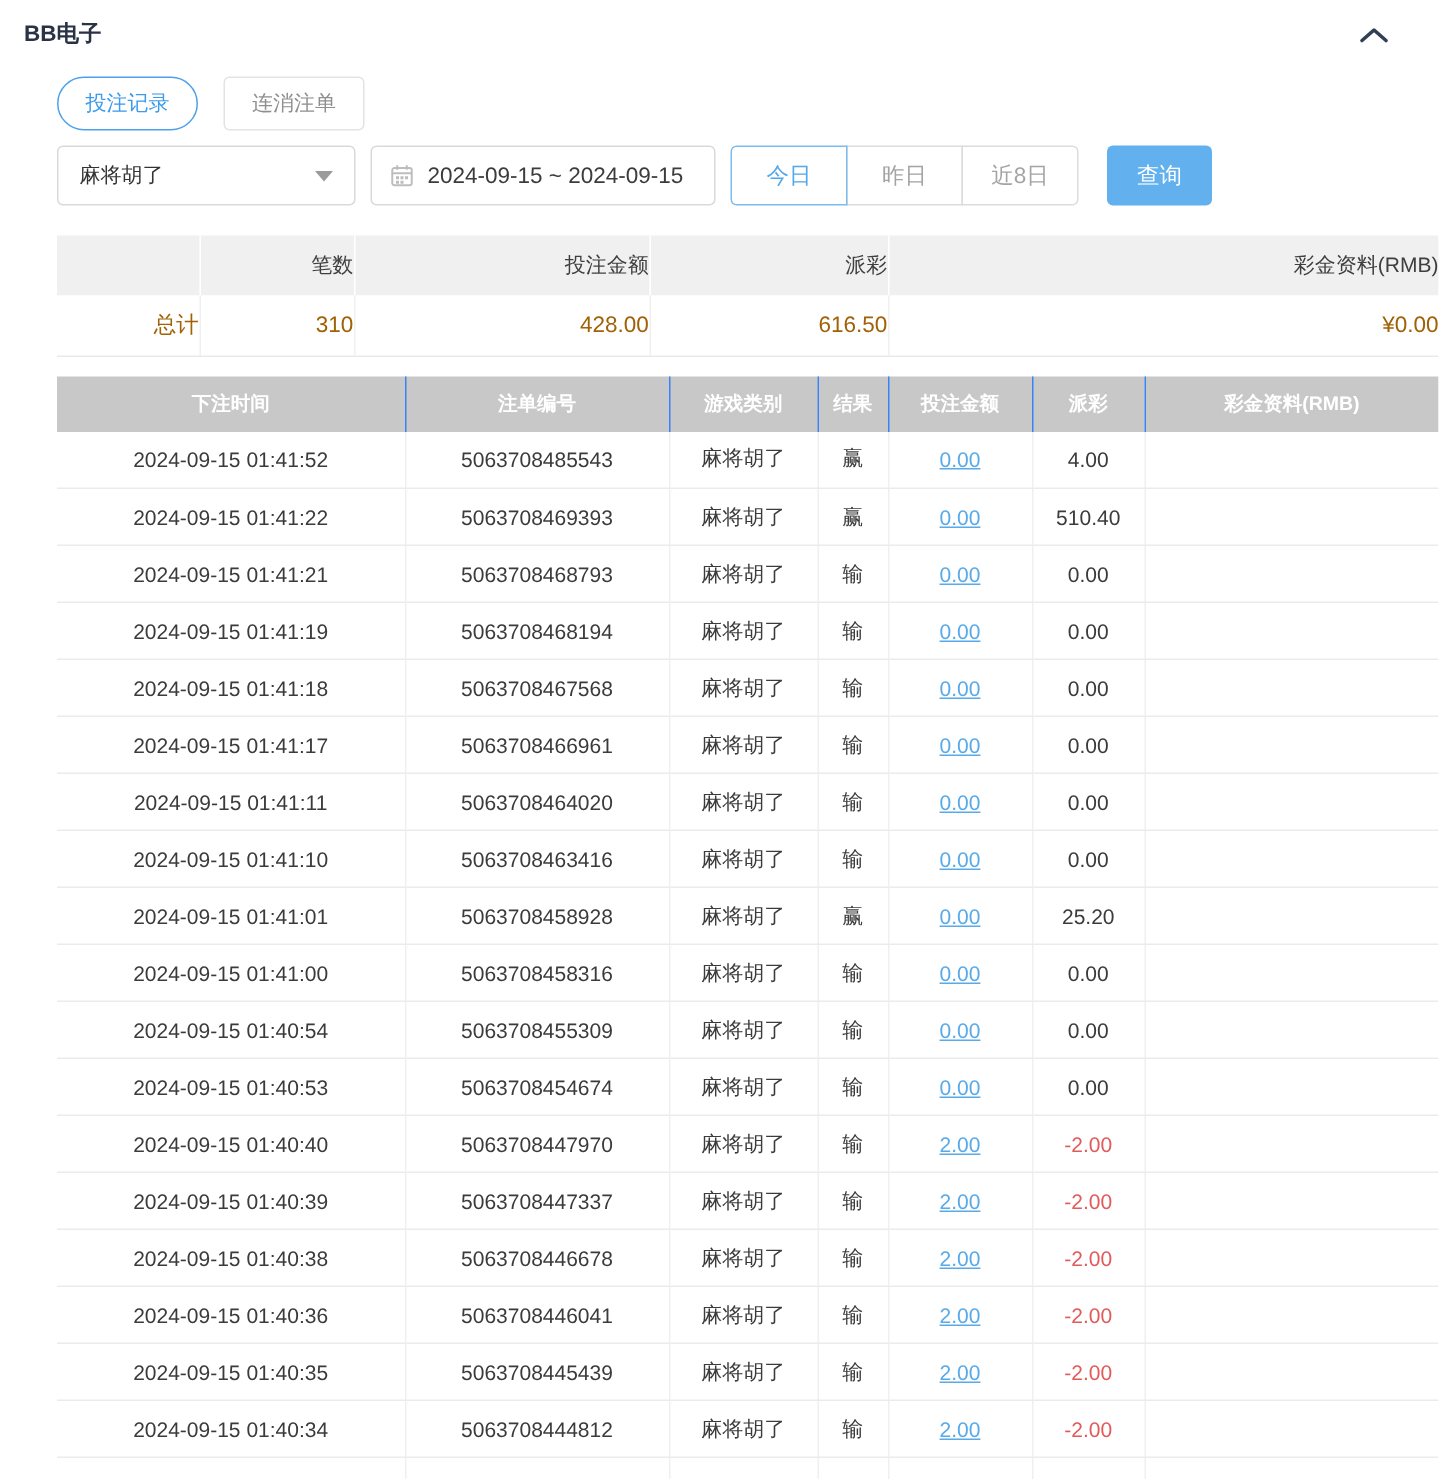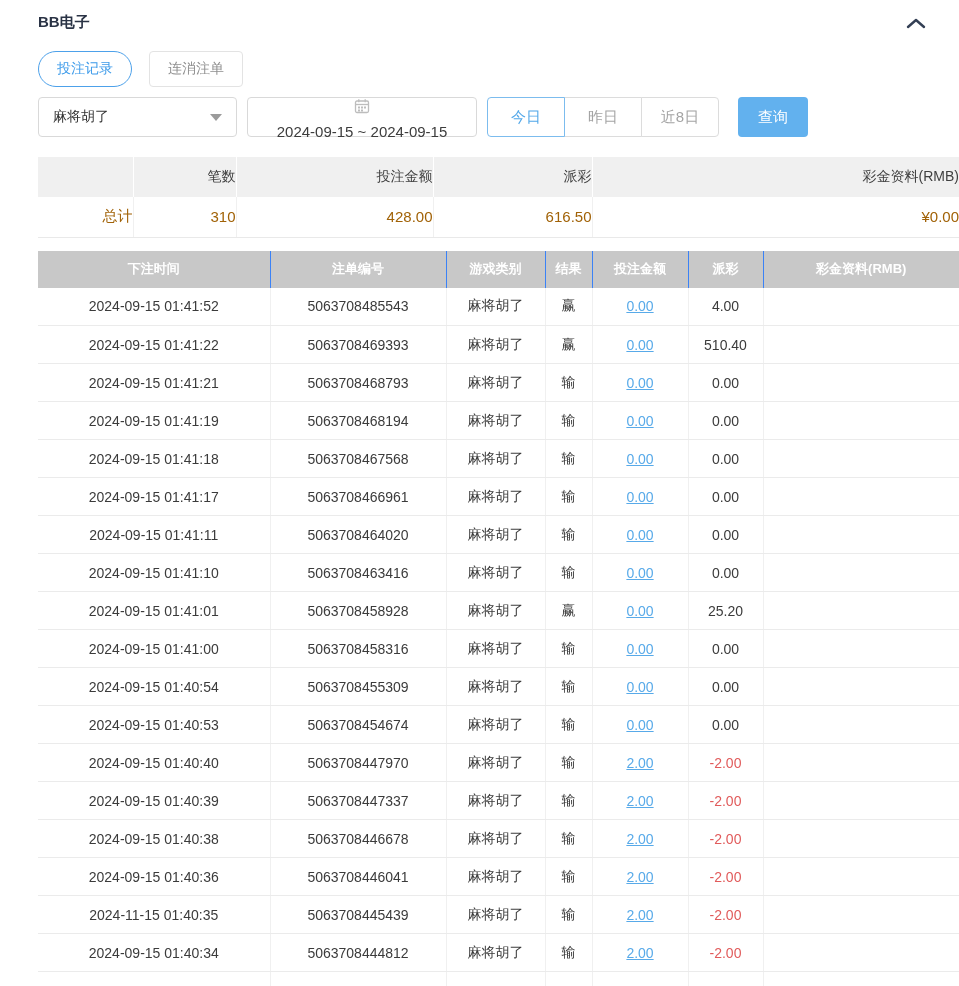--- a/index.html
+++ b/index.html
@@ -4,21 +4,21 @@
 <style>
   * { box-sizing: border-box; margin: 0; padding: 0; }
   html, body { background: #fff; }
   body {
     width: 959px; height: 986px; overflow: hidden;
     font-family: "Liberation Sans", "DejaVu Sans", sans-serif;
     color: #3b3b3b;
   }
   .panel-header {
     display: flex; align-items: center; justify-content: space-between;
-    padding: 13px 32px 0 38px;
+    padding: 13px 32px 0 16px;
   }
   .panel-title { font-size: 15px; font-weight: bold; color: #2a3345; }
   .collapse-btn { cursor: pointer; display: inline-flex; align-items: center; }
 
   
   .tabs { margin: 19px 0 0 38px; display: flex; gap: 17px; }
   .tab {
     height: 36px; padding: 0 18px; background: #fff; font-size: 14px;
     border: 1px solid #e3e3e3; border-radius: 4px; color: #8f8f8f; cursor: pointer;
     font-family: inherit;
@@ -34,21 +34,21 @@
     display: flex; align-items: center; justify-content: space-between;
     padding: 0 14px; font-size: 14px; color: #333; cursor: pointer; background: #fff;
   }
   .caret-down {
     width: 0; height: 0; border-left: 6px solid transparent;
     border-right: 6px solid transparent; border-top: 7px solid #9b9b9b;
   }
   .date-box {
     margin-left: 10px; width: 230px; height: 40px; border: 1px solid #d9d9d9;
     border-radius: 4px; display: flex; align-items: center; padding: 0 12px;
-    font-size: 15px; color: #3c3c3c; cursor: pointer; background: #fff; gap: 9px; flex-direction: column;
+    font-size: 15px; color: #3c3c3c; cursor: pointer; background: #fff; gap: 9px;
   }
   .btn-group { margin-left: 10px; display: flex; }
   .btn-group button {
     width: 78px; height: 40px; background: #fff; border: 1px solid #dcdcdc;
     font-size: 15px; color: #a4a4a4; cursor: pointer; margin-left: -1px;
     font-family: inherit; position: relative;
   }
   .btn-group button:first-child { border-radius: 4px 0 0 4px; margin-left: 0; }
   .btn-group button:last-child { border-radius: 0 4px 4px 0; }
   .btn-group button.active { color: #53a8e9; border-color: #7cbcee; z-index: 2; }
@@ -327,21 +327,21 @@
       <tr>
         <td>2024-09-15 01:40:36</td>
         <td>5063708446041</td>
         <td>麻将胡了</td>
         <td>输</td>
         <td><a class="bet-link">2.00</a></td>
         <td class="neg">-2.00</td>
         <td></td>
       </tr>
       <tr>
-        <td>2024-11-15 01:40:35</td>
+        <td>2024-09-15 01:40:35</td>
         <td>5063708445439</td>
         <td>麻将胡了</td>
         <td>输</td>
         <td><a class="bet-link">2.00</a></td>
         <td class="neg">-2.00</td>
         <td></td>
       </tr>
       <tr>
         <td>2024-09-15 01:40:34</td>
         <td>5063708444812</td>

